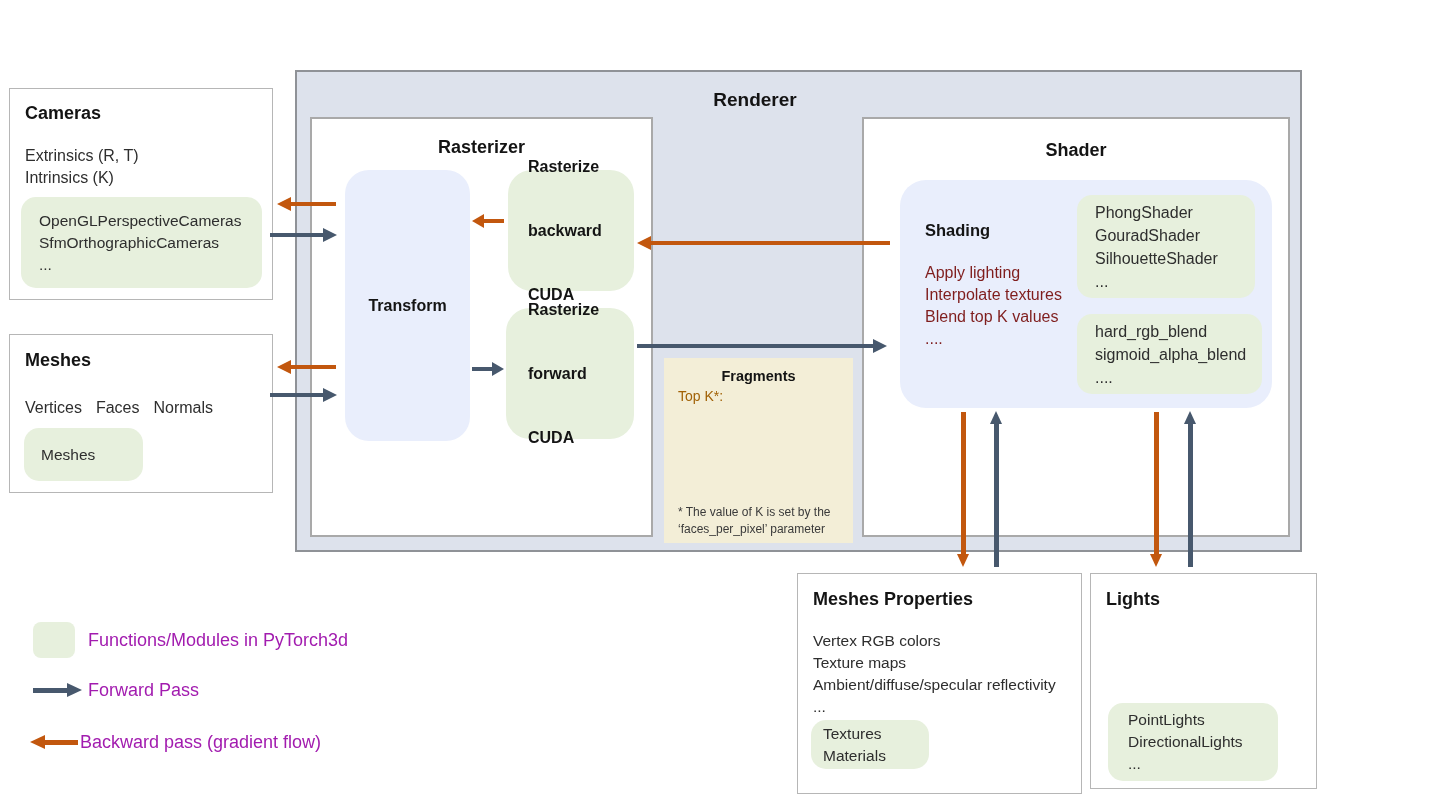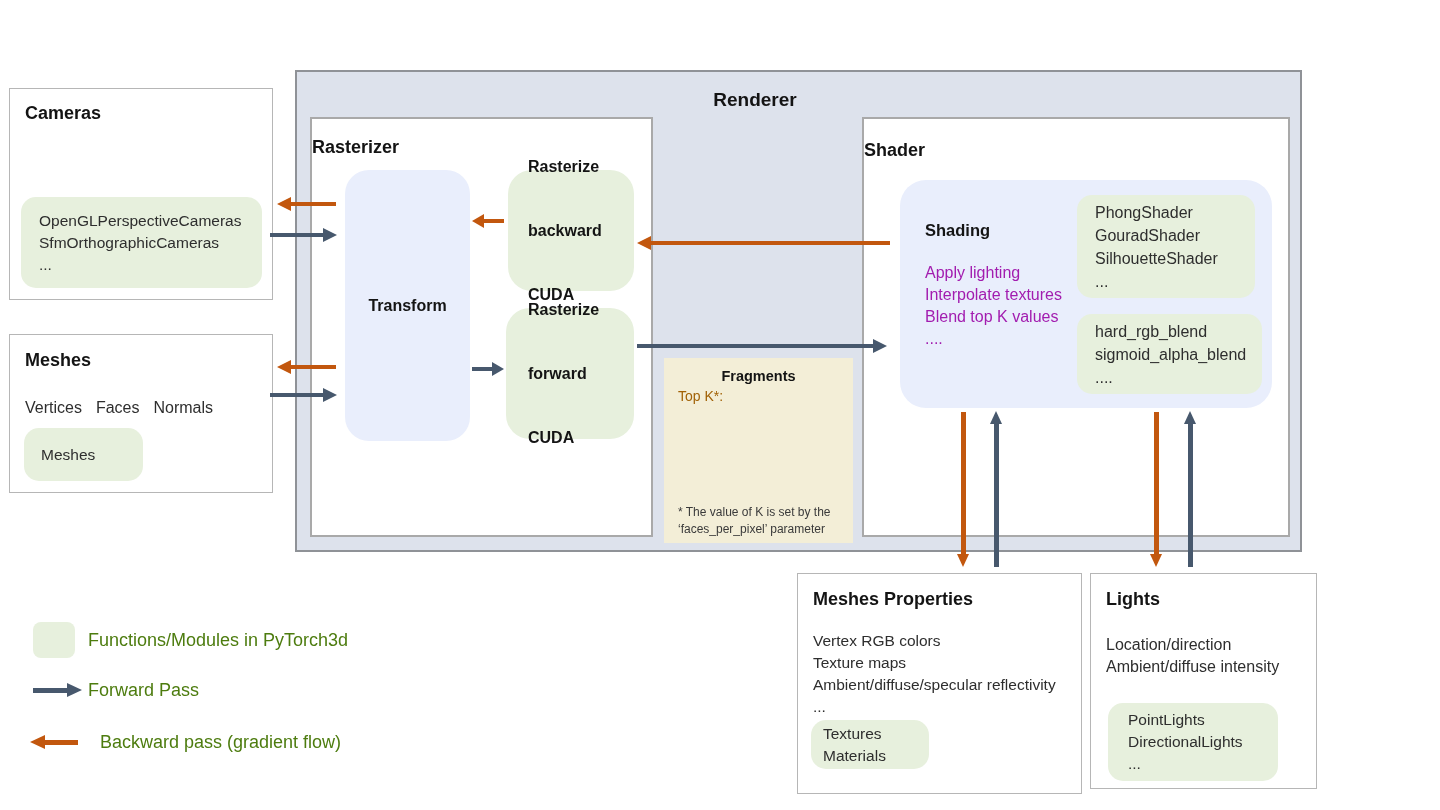--- a/index.html
+++ b/index.html
@@ -4,48 +4,52 @@
 <style>
   html,body{margin:0;padding:0;background:#ffffff;}
   #canvas{
     position:relative;width:1440px;height:810px;background:#ffffff;
     font-family:"Liberation Sans",sans-serif;color:#2d2d2d;overflow:hidden;
   }
   .plainbox{position:absolute;box-sizing:border-box;background:#ffffff;border:1px solid #b6b6b6;}
   .innerbox{position:absolute;box-sizing:border-box;background:#ffffff;border:2px solid #a9a9a9;}
   #renderer{position:absolute;box-sizing:border-box;background:var(--renderer_bg);border:2px solid var(--renderer_border);}
   .title{position:absolute;margin:0;font-size:18px;line-height:20px;font-weight:bold;color:#141414;}
-  .title.centered{left:0;right:0;}
+  .title.centered{left:0;right:0;text-align:center;}
   .body-lines{position:absolute;font-size:16px;line-height:22px;color:#2e2e2e;}
   .module{
     position:absolute;box-sizing:border-box;background:var(--green);border-radius:15px;
     display:flex;flex-direction:column;justify-content:center;
     font-size:15.5px;line-height:22px;color:#2e2e2e;
   }
   .module.boldtext{font-weight:bold;font-size:16px;line-height:21px;color:#141414;gap:43px;}
   .bluebox{position:absolute;box-sizing:border-box;background:var(--blue);border-radius:26px;}
   .label-center{display:flex;align-items:center;justify-content:center;font-weight:bold;font-size:16px;color:#141414;}
   .fields-row{display:flex;flex-direction:row !important;gap:14px;}
   .fragments{position:absolute;box-sizing:border-box;background:var(--tan);}
   .frag-title{position:absolute;left:0;right:0;text-align:center;font-weight:bold;font-size:14.5px;color:#141414;}
   .frag-body{position:absolute;font-size:14px;line-height:19px;color:#a16207;}
   .frag-note{position:absolute;font-size:12px;line-height:17px;color:#3a3a3a;}
-  .legend-label{position:absolute;font-size:18px;line-height:22px;color:#4d7c0f;}
+  .legend-label{position:absolute;font-size:18px;line-height:22px;color:#a21caf;}
   .legend-swatch{position:absolute;background:var(--green);border-radius:8px;}
-  .shading-lines{position:absolute;font-size:16px;line-height:22px;color:#a21caf;}
+  .shading-lines{position:absolute;font-size:16px;line-height:22px;color:#7f1d1d;}
   .arrow{position:absolute;z-index:6;}
   .arrow div{position:absolute;}
 </style>
 </head>
 <body>
 
 <div id="canvas">
 
   <section class="plainbox" style="left:9px;top:88px;width:264px;height:212px;">
     <h2 class="title" style="left:15px;top:14px;">Cameras</h2>
+    <div class="body-lines" style="left:15px;top:56px;">
+        <div>Extrinsics (R, T)</div>
+        <div>Intrinsics (K)</div>
+      </div>
     <div class="module" style="left:11px;top:108px;width:241px;height:91px;padding-left:18px;">
         <div>OpenGLPerspectiveCameras</div>
         <div>SfmOrthographicCameras</div>
         <div>...</div>
       </div>
   </section>
 
   <section class="plainbox" style="left:9px;top:334px;width:264px;height:159px;">
     <h2 class="title" style="left:15px;top:15px;">Meshes</h2>
     <div class="body-lines fields-row" style="left:15px;top:62px;">
@@ -121,35 +125,31 @@
         <div>...</div>
       </div>
     <div class="module" style="left:13px;top:146px;width:118px;height:49px;padding-left:12px;">
         <div>Textures</div>
         <div>Materials</div>
       </div>
   </section>
 
   <section class="plainbox" style="left:1090px;top:573px;width:227px;height:216px;">
     <h2 class="title" style="left:15px;top:15px;">Lights</h2>
-    <div class="body-lines" style="left:15px;top:60px;">
-        <div>Location/direction</div>
-        <div>Ambient/diffuse intensity</div>
-      </div>
     <div class="module" style="left:17px;top:129px;width:170px;height:78px;padding-left:20px;">
         <div>PointLights</div>
         <div>DirectionalLights</div>
         <div>...</div>
       </div>
   </section>
 
   <div class="legend-swatch" style="left:33px;top:622px;width:42px;height:36px;"></div>
   <div class="legend-label" style="left:88px;top:629px;">Functions/Modules in PyTorch3d</div>
   <div class="legend-label" style="left:88px;top:679px;">Forward Pass</div>
-  <div class="legend-label" style="left:100px;top:731px;">Backward pass (gradient flow)</div>
+  <div class="legend-label" style="left:80px;top:731px;">Backward pass (gradient flow)</div>
 
 <div class="arrow" style="left: 277px; top: 197px; width: 59px; height: 14px;">
       <div style="top: 5px; height: 4px; background: rgb(194, 87, 14); left: 12px; right: 0px;"></div>
       <div style="width: 0px; height: 0px; border-top: 7px solid transparent; border-bottom: 7px solid transparent; left: 0px; border-right: 14px solid rgb(194, 87, 14);"></div>
     </div>
     <div class="arrow" style="left: 270px; top: 228px; width: 67px; height: 14px;">
       <div style="top: 5px; height: 4px; background: rgb(71, 88, 109); left: 0px; right: 12px;"></div>
       <div style="width: 0px; height: 0px; border-top: 7px solid transparent; border-bottom: 7px solid transparent; right: 0px; border-left: 14px solid rgb(71, 88, 109);"></div>
     </div>
     <div class="arrow" style="left: 277px; top: 360px; width: 59px; height: 14px;">

